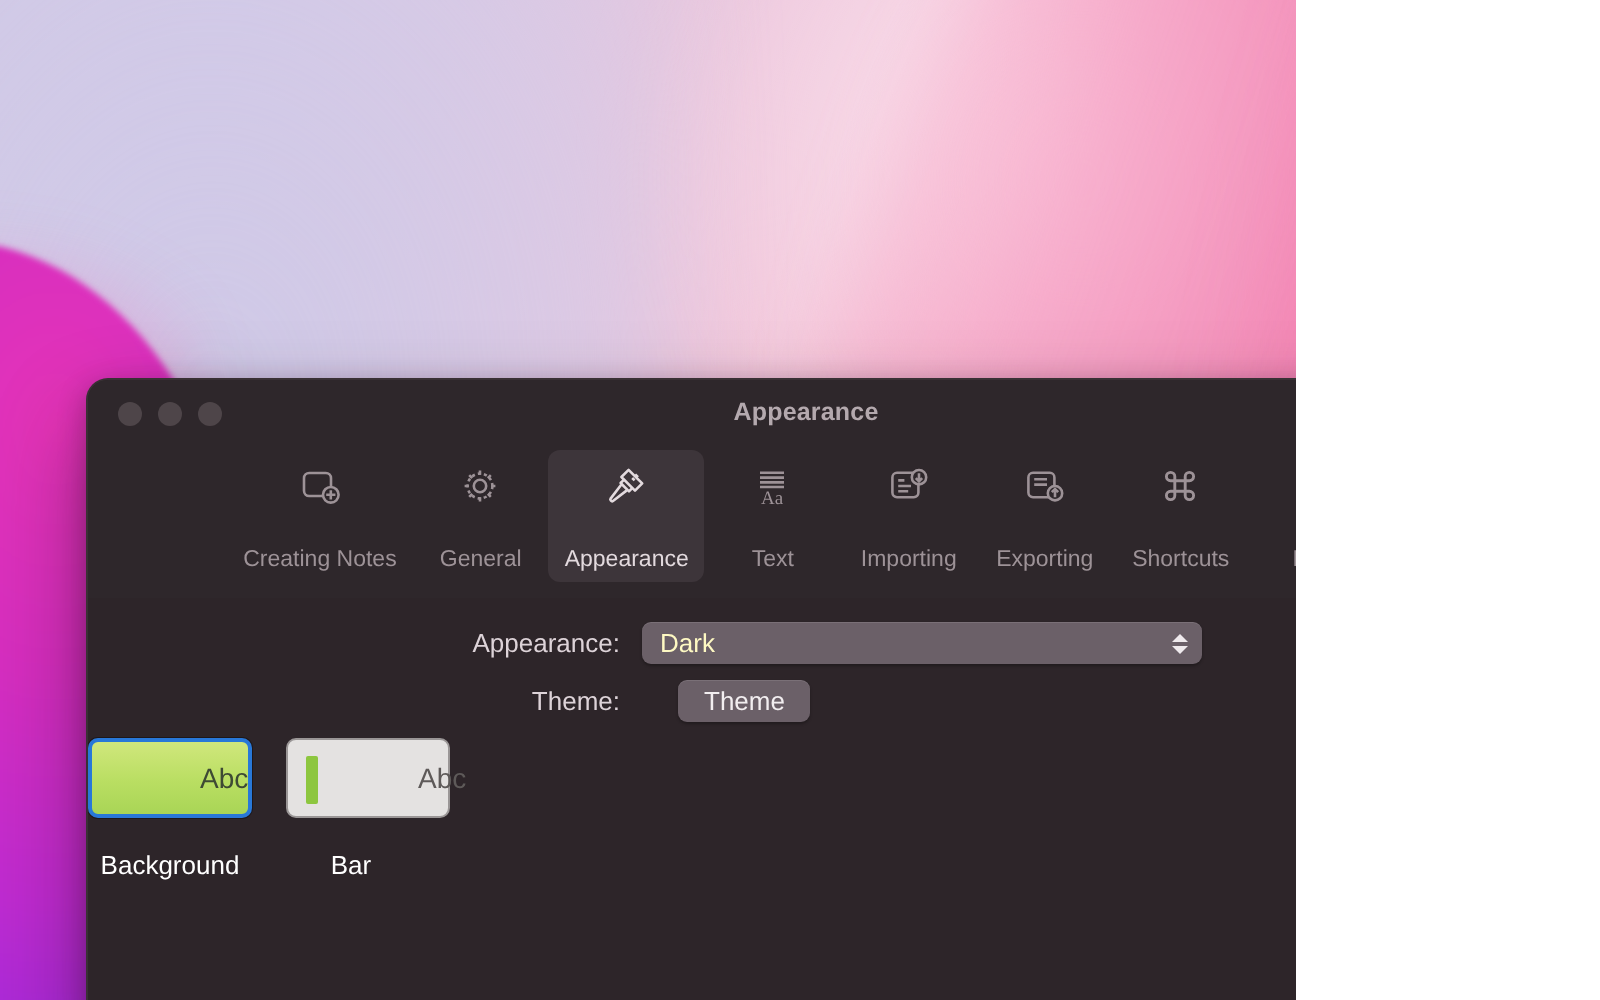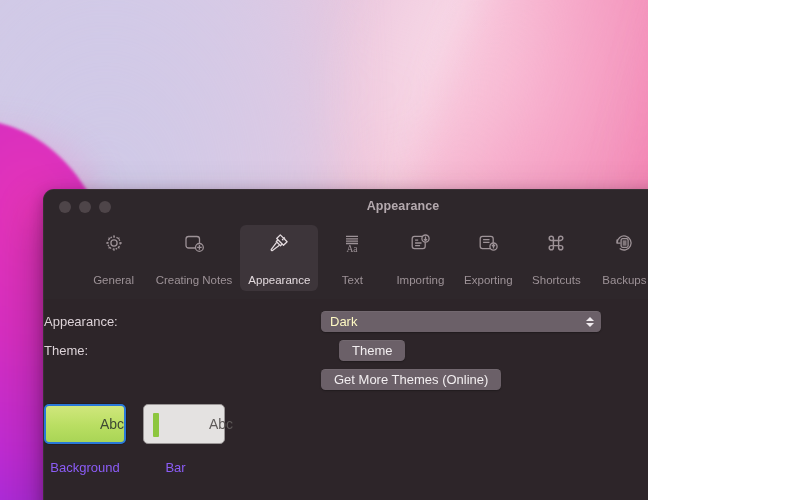--- a/index.html
+++ b/index.html
@@ -171,20 +171,21 @@
     padding-top: 12px;
   }
 
   .form-row {
     display: flex;
     align-items: center;
     margin-bottom: 8px;
   }
   .row-label {
     width: 277px;
+    text-align: right;
     padding-right: 11px;
     box-sizing: border-box;
     font-size: 13px;
     color: #ddd3d8;
     white-space: nowrap;
   }
 
   
   .popup {
     position: relative;
@@ -292,21 +293,21 @@
     border-radius: 1px;
   }
   #swatch-bar .abc {
     font-size: 14px;
     color: #5e5a59;
     padding-left: 24px;
   }
   .swatch-caption {
     margin-top: 16px;
     font-size: 13px;
-    color: #8b5cf6;
+    color: #ffffff;
     white-space: nowrap;
   }
 </style>
 </head>
 <body>
 
 <div id="desktop">
   <div class="wp-layer" id="wp-base"></div>
   <div class="wp-layer" id="wp-lav"></div>
   <div class="wp-layer" id="wp-sheen"></div>
@@ -325,37 +326,37 @@
         <div class="tl-dot"></div>
       </div>
       <div id="window-title">Appearance</div>
     </div>
 
     <div id="toolbar">
 
       <div class="tb-item">
         <span class="tb-icon">
           <svg width="24" height="24" viewBox="0 0 24 24" fill="none" stroke="#9d9297" stroke-width="1.3">
+            <rect x="4" y="5.5" width="13.5" height="11.5" rx="2.6"></rect>
+            <circle cx="17.4" cy="16.4" r="3.9" fill="#2e272b"></circle>
+            <path d="M17.4 14.1v4.6M15.1 16.4h4.6"></path>
+          </svg>
+        </span>
+        <span class="tb-label">Creating Notes</span>
+      </div>
+
+      <div class="tb-item">
+        <span class="tb-icon">
+          <svg width="24" height="24" viewBox="0 0 24 24" fill="none" stroke="#9d9297" stroke-width="1.3">
             <circle cx="12" cy="12" r="3.1"></circle>
             <path d="M12 4.3v2.1M12 17.6v2.1M19.7 12h-2.1M6.4 12H4.3M17.4 6.6l-1.5 1.5M8.1 15.9l-1.5 1.5M17.4 17.4l-1.5-1.5M8.1 8.1L6.6 6.6"></path>
             <circle cx="12" cy="12" r="6.2" stroke-dasharray="1.6 1.5"></circle>
           </svg>
         </span>
         <span class="tb-label">General</span>
-      </div>
-
-      <div class="tb-item">
-        <span class="tb-icon">
-          <svg width="24" height="24" viewBox="0 0 24 24" fill="none" stroke="#9d9297" stroke-width="1.3">
-            <rect x="4" y="5.5" width="13.5" height="11.5" rx="2.6"></rect>
-            <circle cx="17.4" cy="16.4" r="3.9" fill="#2e272b"></circle>
-            <path d="M17.4 14.1v4.6M15.1 16.4h4.6"></path>
-          </svg>
-        </span>
-        <span class="tb-label">Creating Notes</span>
       </div>
 
       <div class="tb-item selected">
         <span class="tb-icon">
           <svg width="24" height="24" viewBox="0 0 24 24" fill="none" stroke="#e3dade" stroke-width="1.3" stroke-linejoin="round">
             <path d="M13.3 3.9l6.8 6.8-3.6 3.6-6.8-6.8z"></path>
             <path d="M10.9 8.9l-1.6 1.6 4.2 4.2 1.6-1.6"></path>
             <path d="M9.6 11.4L4.3 18.3c-.5.7.5 1.7 1.2 1.2l6.9-5.3"></path>
             <path d="M16.6 6.2l1.4 1.4M15.1 8l1.2 1.2"></path>
           </svg>
@@ -403,31 +404,20 @@
             <path d="M9.4 9.4h5.2v5.2H9.4z"></path>
             <path d="M9.4 9.4V7.3a2.1 2.1 0 1 0-2.1 2.1h2.1z"></path>
             <path d="M14.6 9.4V7.3a2.1 2.1 0 1 1 2.1 2.1h-2.1z"></path>
             <path d="M9.4 14.6v2.1a2.1 2.1 0 1 1-2.1-2.1h2.1z"></path>
             <path d="M14.6 14.6v2.1a2.1 2.1 0 1 0 2.1-2.1h-2.1z"></path>
           </svg>
         </span>
         <span class="tb-label">Shortcuts</span>
       </div>
 
-      <div class="tb-item">
-        <span class="tb-icon">
-          <svg width="24" height="24" viewBox="0 0 24 24" fill="none" stroke="#9d9297" stroke-width="1.3">
-            <path d="M5.1 12a7 7 0 1 1 2.6 5.4"></path>
-            <path d="M5.1 8.6v3.5h3.4"></path>
-            <rect x="9.1" y="7.7" width="7" height="8.6" rx="1.5"></rect>
-            <path d="M10.7 10.1h3.8M10.7 12h3.8M10.7 13.9h3.8"></path>
-          </svg>
-        </span>
-        <span class="tb-label">Backups</span>
-      </div>
 
       <div class="tb-item">
         <span class="tb-icon">
           <svg width="24" height="24" viewBox="0 0 24 24" fill="none" stroke="#9d9297" stroke-width="1.3" stroke-linejoin="round">
             <path d="M4.4 9.1V17a1.9 1.9 0 0 0 1.9 1.9h9.1a1.9 1.9 0 0 0 1.9-1.9V9.1"></path>
             <path d="M4.4 9.1V6.8a1.4 1.4 0 0 1 1.4-1.4h3l1.4 1.8h6.7a1.4 1.4 0 0 1 1.4 1.4v.5"></path>
             <path d="M12.9 5.3h4.9a1.6 1.6 0 0 1 1.6 1.6v6.4"></path>
           </svg>
         </span>
         <span class="tb-label">Data</span>
@@ -446,23 +436,20 @@
             <span class="chev chev-dn"></span>
           </span>
         </div>
       </div>
 
       <div class="form-row">
         <div class="row-label">Theme:</div>
         <div class="push-btn" id="btn-manage">Theme</div>
       </div>
 
-      <div id="row-getmore">
-        <span class="push-btn">Get More Themes (Online)</span>
-      </div>
 
       <div id="row-notecolors">
 
         <div class="swatch-group">
           <div class="swatch" id="swatch-background">
             <span class="abc">Abc</span>
           </div>
           <div class="swatch-caption">Background</div>
         </div>
 

